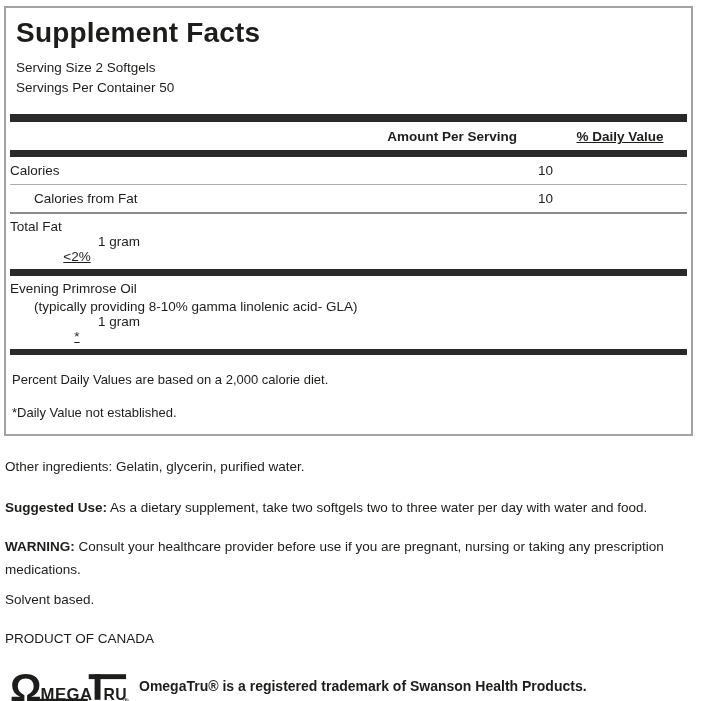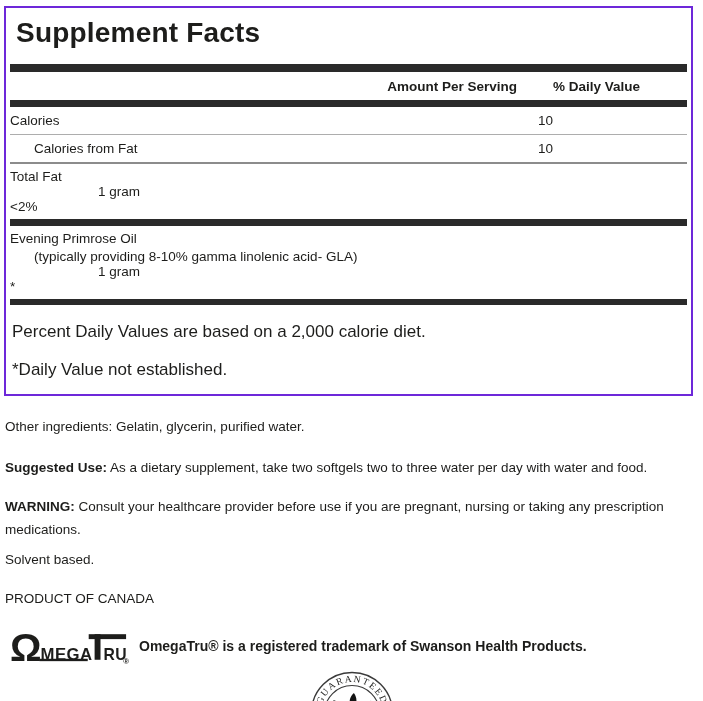--- a/index.html
+++ b/index.html
@@ -10,52 +10,52 @@
     color: #1d1d1b;
     font-family: "Liberation Sans", "DejaVu Sans", sans-serif;
     font-size: 13.5px;
     overflow: hidden;
   }
 
   
   .panel {
     width: 689px;
     margin: 6px 0 0 4px;
-    border: 2px solid #6d28d9;
+    border: 2px solid #a3a3a3;
     padding: 0 4px 8px 4px;
   }
   .panel-title {
     font-size: 28px;
     font-weight: bold;
     line-height: 30px;
     margin: 10px 0 0 6px;
     letter-spacing: 0.2px;
   }
   .serving-info { margin: 10px 0 0 6px; line-height: 20px; }
 
   .bar { background: #2a2a2a; width: 100%; }
   .bar-a { height: 8px; margin-top: 16px; }
   .bar-b { height: 7px; }
   .bar-c { height: 7px; }
   .bar-d { height: 6px; }
 
   .trow { display: flex; align-items: flex-start; }
   .tname { flex: 1; }
   .tamount { width: 130px; text-align: right; }
-  .tdv { width: 134px; text-align: left; }
+  .tdv { width: 134px; text-align: center; text-decoration: underline; }
 
   .header-row { font-weight: bold; padding: 7px 0 6px 0; gap: 36px; }
   .row-pad { padding: 6px 0 6px 0; }
   .row-pad-sm { padding: 5px 0 5px 0; flex-direction: column; }
   .sep-thin { height: 1px; background: #adadad; }
   .sep-med  { height: 2px; background: #8c8c8c; }
   .indent { padding-left: 24px; }
   .row-detail { padding-left: 24px; margin-top: 3px; }
 
-  .footnotes { padding: 17px 0 6px 2px; font-size: 17px; }
+  .footnotes { padding: 17px 0 6px 2px; font-size: 13px; }
   .footnote { margin: 0; }
   .footnote + .footnote { margin-top: 18px; }
 
   
   .info { margin-left: 5px; }
   .para { margin: 18px 0 0 0; line-height: 23px; max-width: 694px; }
   .para-first { margin-top: 19px; }
   .para b { font-weight: bold; }
   .para-warning { margin-top: 16px; }
   .para-solvent { margin-top: 7px; }
@@ -74,20 +74,24 @@
   
   .seal-wrap { margin-top: 5px; text-align: center; }
   .seal-svg { display: inline-block; }
 </style>
 </head>
 <body>
 
 <div class="panel">
   <div class="panel-title">Supplement Facts</div>
 
+  <div class="serving-info">
+    <div>Serving Size 2 Softgels</div>
+    <div>Servings Per Container 50</div>
+  </div>
 
   <div class="bar bar-a"></div>
 
   <div class="trow header-row">
     <span class="tname"></span>
     <span class="tamount">Amount Per Serving</span>
     <span class="tdv">% Daily Value</span>
   </div>
 
   <div class="bar bar-b"></div>

